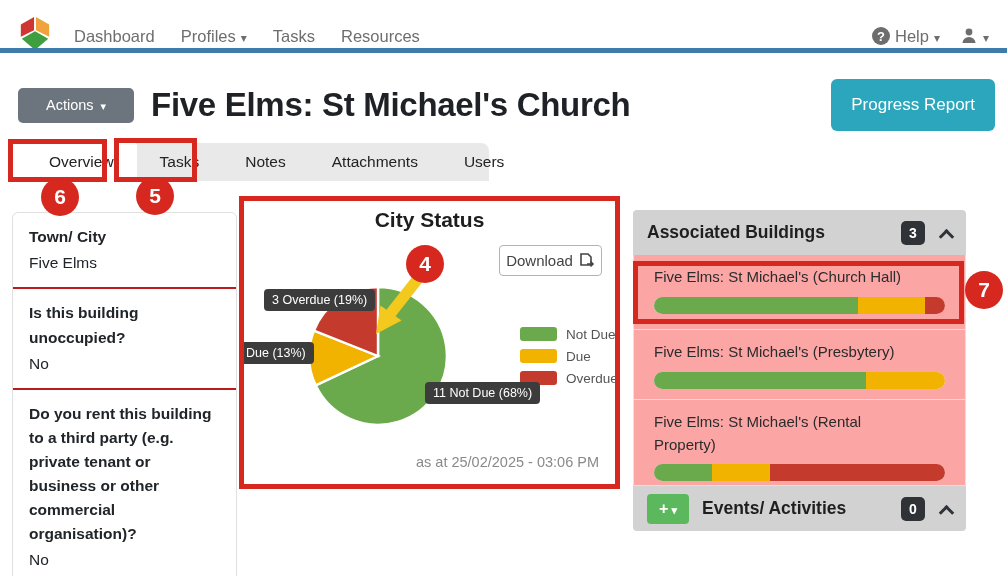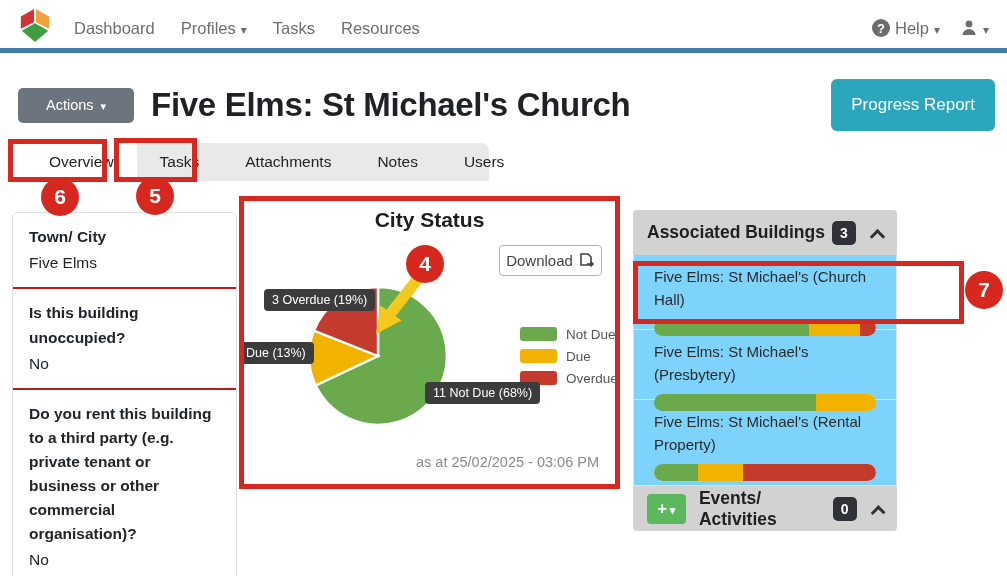--- a/index.html
+++ b/index.html
@@ -1,20 +1,20 @@
 <!DOCTYPE html>
 <html><head>
 <meta charset="utf-8">
 <style>
   * { box-sizing: border-box; margin: 0; padding: 0; }
   body { font-family: "Liberation Sans", sans-serif; background: #fff; }
   .page { position: relative; width: 1007px; height: 576px; background: #fff; overflow: hidden; }
 
   
-  .navbar { position: absolute; top: 4px; left: 0; width: 100%; height: 48px;
+  .navbar { position: absolute; top: 12px; left: 0; width: 100%; height: 48px;
     display: flex; justify-content: space-between; align-items: center; padding: 0 18px; background: #fff; }
   .nav-left { display: flex; align-items: center; gap: 22px; }
   .nav-links { display: flex; align-items: center; gap: 26px; }
   .nav-link { font-size: 16.5px; color: #6e6e6e; cursor: pointer; text-decoration: none; display: flex; align-items: center; gap: 5px; }
   .nav-right { display: flex; align-items: center; gap: 20px; }
   .caret::after { content: "▾"; font-size: 12px; color: #6e6e6e; }
   .caret-w::after { content: "▾"; font-size: 11px; color: #fff; }
   .qicon { width: 18px; height: 18px; border-radius: 50%; background: #6d6d6d; color: #fff;
     display: inline-flex; align-items: center; justify-content: center; font-size: 13px; font-weight: bold; }
   .qicon::after { content: "?"; }
@@ -55,30 +55,30 @@
   .co-overdue { left: 20px; top: 88px; }
   .co-due { left: -6px; top: 141px; }
   .co-notdue { left: 181px; top: 181px; }
   .legend { position: absolute; left: 276px; top: 126px; z-index: 2; }
   .legend-row { display: flex; align-items: center; gap: 9px; margin-bottom: 8px; height: 14px; }
   .swatch { width: 37px; height: 14px; border-radius: 3px; flex: 0 0 auto; }
   .legend-label { font-size: 13.5px; color: #555; }
   .asat { position: absolute; right: 16px; bottom: 14px; font-size: 14.5px; color: #8a8a8a; }
 
   
-  .right-panel { position: absolute; left: 633px; top: 210px; width: 264px; }
+  .right-panel { position: absolute; left: 633px; top: 210px; width: 333px; }
   .panel-header { height: 45px; background: #d2d2d2; display: flex; align-items: center; padding: 0 14px; }
   .panel-header.first { border-radius: 4px 4px 0 0; }
   .panel-header.last { border-radius: 0 0 4px 4px; }
   .ph-title { font-size: 17.5px; font-weight: bold; color: #1f1f1f; }
   .badge { margin-left: auto; min-width: 24px; height: 24px; background: #2f3337; color: #fff; border-radius: 5px;
     font-size: 14px; font-weight: bold; display: flex; align-items: center; justify-content: center; padding: 0 6px; }
   .chev { width: 11px; height: 11px; border-left: 3px solid #2f3337; border-top: 3px solid #2f3337;
     transform: rotate(45deg) translate(3px,3px); margin-left: 16px; cursor: pointer; }
-  .building-row { background: #7dd3fc; border: 1px solid #e2e2e2; border-top: none; padding: 11px 20px 14px; }
+  .building-row { background: #fca5a5; border: 1px solid #e2e2e2; border-top: none; padding: 11px 20px 14px; }
   .row-1 { height: 75px; } .row-2 { height: 70px; } .row-3 { height: 86px; }
   .bname { font-size: 15px; color: #2b2b2b; line-height: 1.5; text-decoration: none; display: block; margin-bottom: 8px; cursor: pointer; }
   .pbar { height: 17px; border-radius: 9px; overflow: hidden; display: flex; background: #f0f0f0; }
   .pbar span { height: 100%; display: block; }
   .add-btn { width: 42px; height: 30px; background: #5cb85c; border: none; border-radius: 4px; color: #fff;
     font-size: 16px; font-weight: bold; font-family: inherit; display: flex; align-items: center; justify-content: center;
     gap: 3px; margin-right: 13px; cursor: pointer; }
 
   
   .anno-box { position: absolute; border: 5px solid #d6281e; pointer-events: none; z-index: 40; }
@@ -140,22 +140,22 @@
       <span>Actions</span>
       <span class="caret-w"></span>
     </button>
     <h1 class="page-title">Five Elms: St Michael's Church</h1>
     <button class="progress-btn">Progress Report</button>
   </div>
 
   <div class="tabstrip">
     <div class="tab active">Overview</div>
     <div class="tab">Tasks</div>
+    <div class="tab">Notes</div>
     <div class="tab">Attachments</div>
-    <div class="tab">Notes</div>
     <div class="tab">Users</div>
   </div>
 
   <aside class="details-card">
     <div class="ditem">
       <div class="q">Town/ City</div>
       <div class="a">Five Elms</div>
     </div>
     <div class="ditem">
       <div class="q">Is this building unoccupied?</div>

